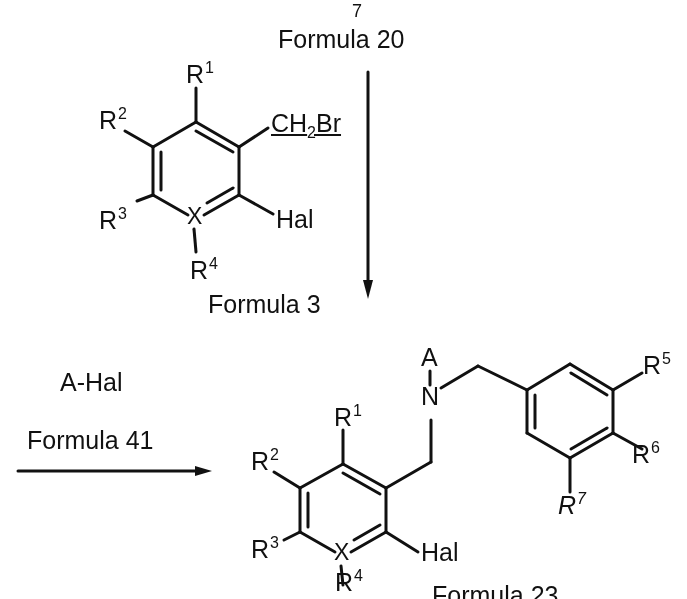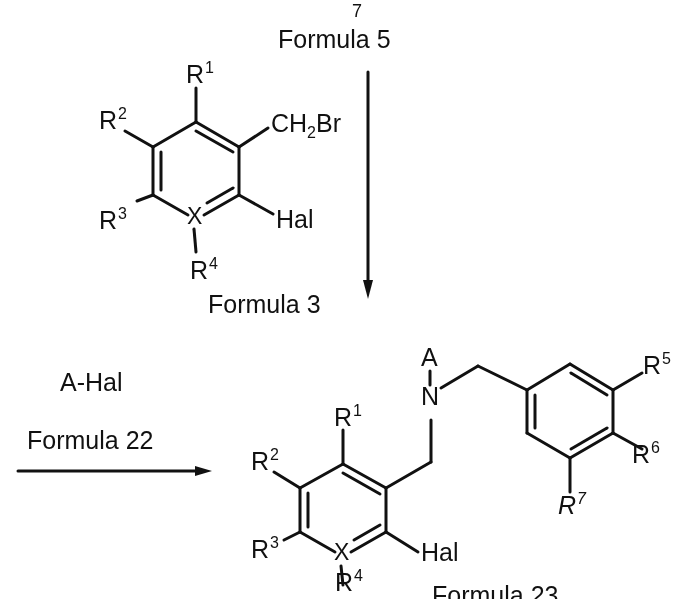--- a/index.html
+++ b/index.html
@@ -83,37 +83,37 @@
       <line x1="570" y1="458" x2="570" y2="492"></line>
     </g>
   </g>
   <g fill="#111">
     <polygon points="363,280 373,280 368,299"></polygon>
     <polygon points="195,466 195,476 212,471"></polygon>
   </g>
 </svg>
 
 <div class="lbl" style="left:278px;top:27px;">
-  <span>Formula 5</span>
+  <span>Formula 20</span>
 </div>
 <div class="lbl" style="left:352px;top:2px;font-size:18px;">
   <span>7</span>
 </div>
 
 <div class="lbl" style="left:186px;top:62px;"><span>R</span><span class="sup">1</span></div>
 <div class="lbl" style="left:99px;top:108px;"><span>R</span><span class="sup">2</span></div>
 <div class="lbl" style="left:99px;top:208px;"><span>R</span><span class="sup">3</span></div>
 <div class="lbl" style="left:187px;top:205px;font-size:23px;"><span>X</span></div>
 <div class="lbl" style="left:190px;top:258px;"><span>R</span><span class="sup">4</span></div>
-<div class="lbl" style="left:271px;top:111px;"><span>CH</span><span class="sub">2</span><span>Br</span></div>
+<div class="lbl" style="left:271px;top:111px;text-decoration:underline;"><span>CH</span><span class="sub">2</span><span>Br</span></div>
 <div class="lbl" style="left:276px;top:207px;"><span>Hal</span></div>
 <div class="lbl" style="left:208px;top:292px;"><span>Formula 3</span></div>
 
 <div class="lbl" style="left:60px;top:370px;"><span>A-Hal</span></div>
-<div class="lbl" style="left:27px;top:428px;"><span>Formula 22</span></div>
+<div class="lbl" style="left:27px;top:428px;"><span>Formula 41</span></div>
 
 <div class="lbl" style="left:334px;top:405px;"><span>R</span><span class="sup">1</span></div>
 <div class="lbl" style="left:251px;top:449px;"><span>R</span><span class="sup">2</span></div>
 <div class="lbl" style="left:251px;top:537px;"><span>R</span><span class="sup">3</span></div>
 <div class="lbl" style="left:334px;top:541px;font-size:23px;"><span>X</span></div>
 <div class="lbl" style="left:335px;top:570px;"><span>R</span><span class="sup">4</span></div>
 <div class="lbl" style="left:421px;top:540px;"><span>Hal</span></div>
 <div class="lbl" style="left:421px;top:384px;"><span>N</span></div>
 <div class="lbl" style="left:421px;top:345px;"><span>A</span></div>
 <div class="lbl" style="left:643px;top:353px;"><span>R</span><span class="sup">5</span></div>

